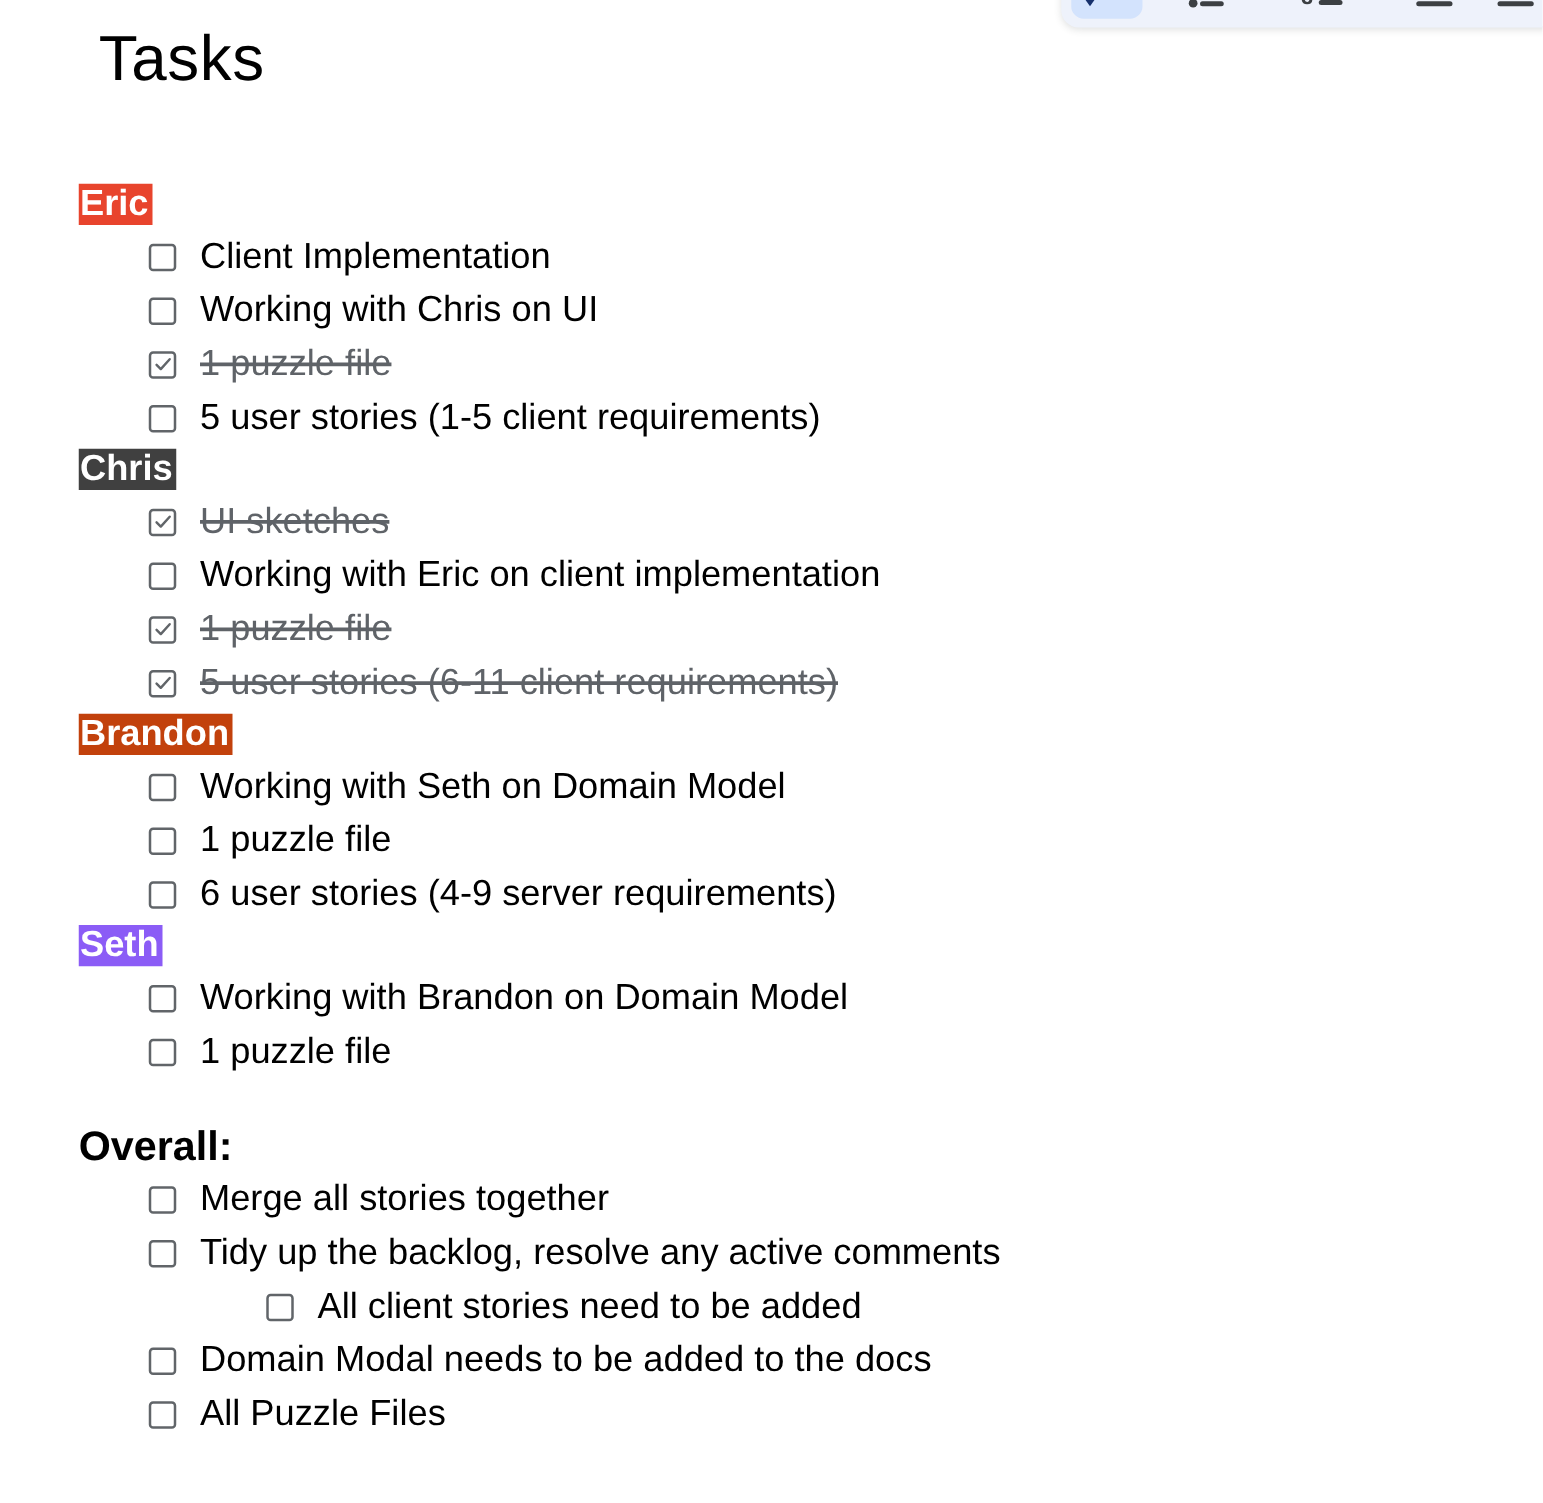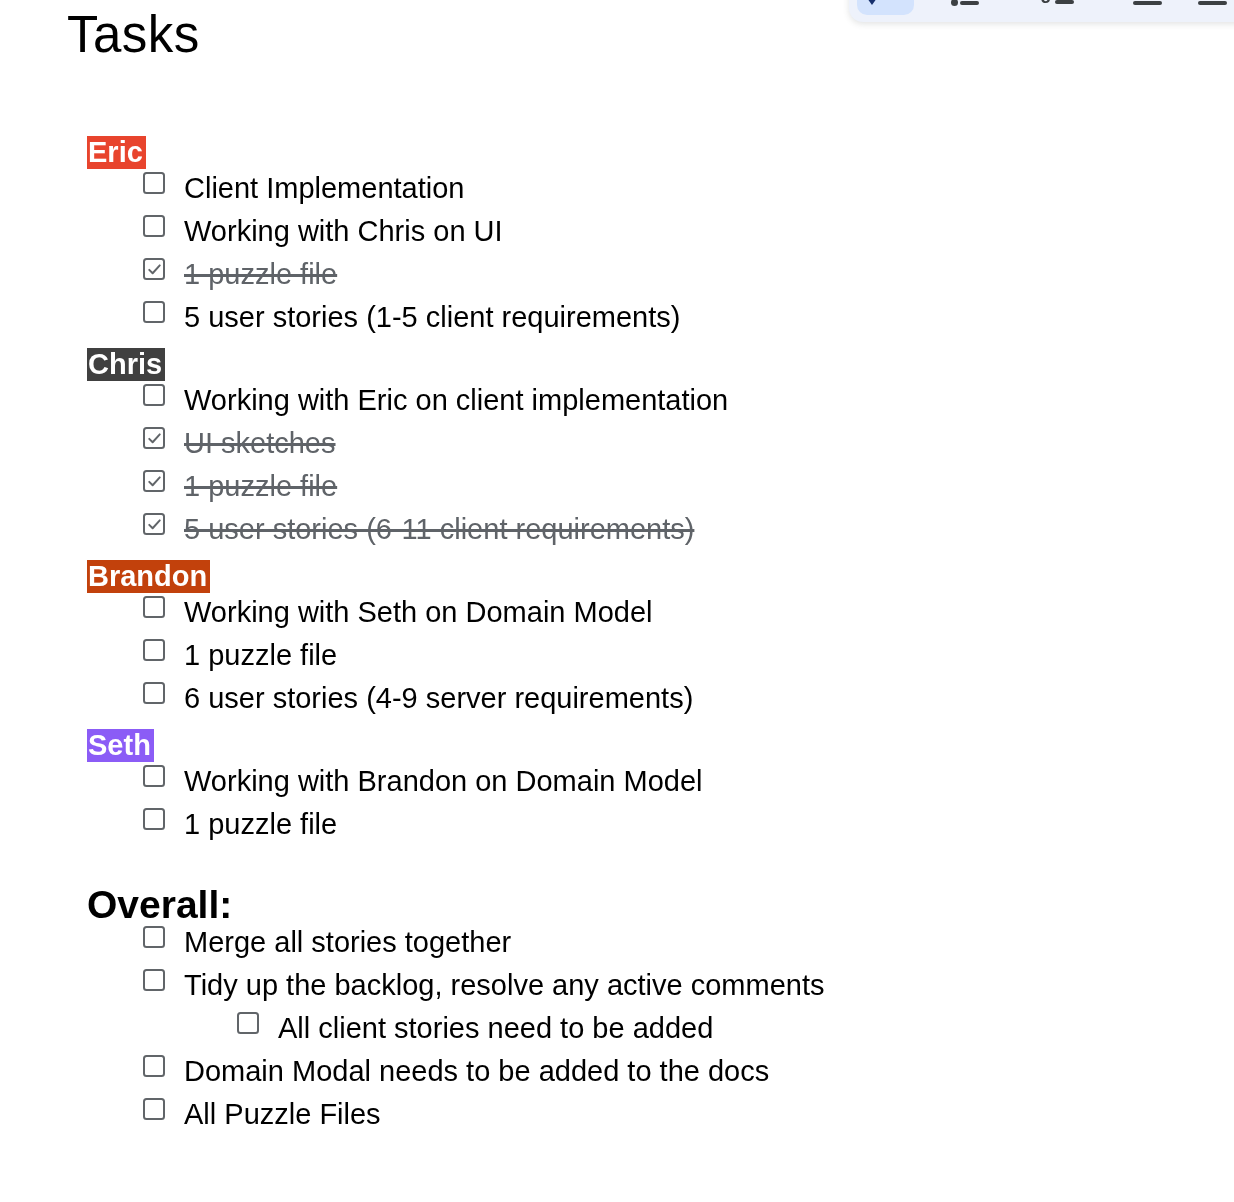--- a/index.html
+++ b/index.html
@@ -15,43 +15,42 @@
   }
 
   
   .doc {
     padding: 2px 0 0 63px;
   }
   .page-title {
     font-size: 51px;
     line-height: 58px;
     font-weight: 400;
-    margin: 4px;
+    margin: 16px;
     letter-spacing: 0.5px;
   }
   .list {
     margin-top: 68px;
-    margin-left: 24px;
   }
   .name-line {
     height: 40px;
     line-height: 40px;
   }
   .name-badge {
     display: inline-block;
     vertical-align: middle;
     line-height: 33px;
     padding: 0 3px 0 1px;
     color: #ffffff;
     font-weight: 700;
     font-size: 29px;
   }
   .task-line {
     display: flex;
-    align-items: flex-start;
+    align-items: center;
     height: 43px;
     padding-left: 56px;
   }
   .task-line.indent-2 {
     padding-left: 150px;
   }
   .checkbox {
     flex: 0 0 auto;
     width: 22px;
     height: 22px;
@@ -67,21 +66,21 @@
   .task-text {
     font-size: 29px;
     white-space: nowrap;
   }
   .task-text.struck {
     color: #5f6368;
     text-decoration: line-through;
     text-decoration-thickness: 2.5px;
   }
   .overall-heading {
-    font-size: 39px;
+    font-size: 33px;
     line-height: 43px;
     font-weight: 700;
     margin-top: 32px;
   }
 
   
   .toolbar {
     position: absolute;
     left: 849px;
     top: -26px;
@@ -182,30 +181,30 @@
           </svg>
         </span>
         <span class="task-text struck">1 puzzle file</span>
       </div>
       <div class="task-line">
         <span class="checkbox"></span>
         <span class="task-text">5 user stories (1-5 client requirements)</span>
       </div>
       <div class="name-line"><span class="name-badge" style="background: #404040;">Chris</span></div>
       <div class="task-line">
+        <span class="checkbox">
+          <svg viewBox="0 0 20 20" width="15" height="15">
+            <path d="M3 10.5 L7.5 15 L17 4.5" fill="none" stroke="#616569" stroke-width="2.6" stroke-linecap="round" stroke-linejoin="round"></path>
+          </svg>
+        </span>
+        <span class="task-text struck">UI sketches</span>
+      </div>
+      <div class="task-line">
         <span class="checkbox"></span>
         <span class="task-text">Working with Eric on client implementation</span>
-      </div>
-      <div class="task-line">
-        <span class="checkbox">
-          <svg viewBox="0 0 20 20" width="15" height="15">
-            <path d="M3 10.5 L7.5 15 L17 4.5" fill="none" stroke="#616569" stroke-width="2.6" stroke-linecap="round" stroke-linejoin="round"></path>
-          </svg>
-        </span>
-        <span class="task-text struck">UI sketches</span>
       </div>
       <div class="task-line">
         <span class="checkbox">
           <svg viewBox="0 0 20 20" width="15" height="15">
             <path d="M3 10.5 L7.5 15 L17 4.5" fill="none" stroke="#616569" stroke-width="2.6" stroke-linecap="round" stroke-linejoin="round"></path>
           </svg>
         </span>
         <span class="task-text struck">1 puzzle file</span>
       </div>
       <div class="task-line">

